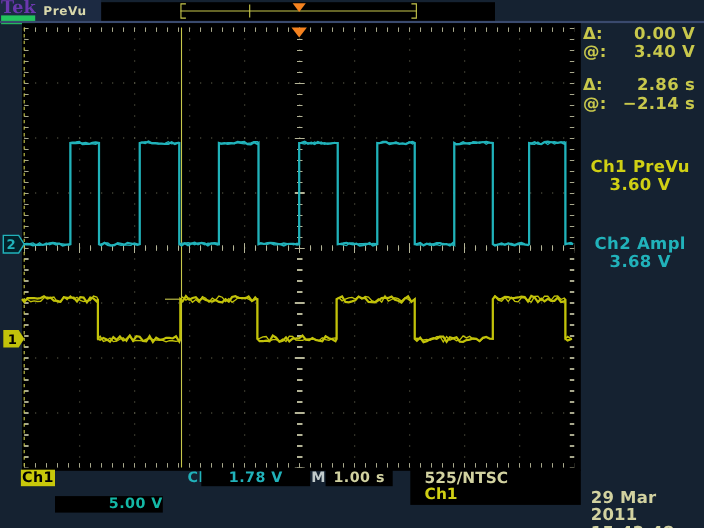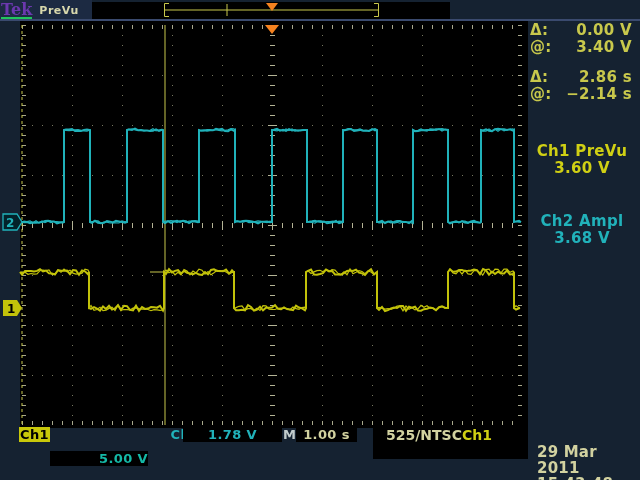--- a/index.html
+++ b/index.html
@@ -1,21 +1,21 @@
 <!DOCTYPE html>
 <html><head>
 <meta charset="utf-8">
 <style>
   html,body{margin:0;padding:0;background:#0d1620;}
   .screen{position:relative;width:640px;height:480px;background:#152231;overflow:hidden;
           font-family:"DejaVu Sans",sans-serif;font-weight:bold;}
   .abs{position:absolute;}
   
   .logo-box{left:0;top:0;width:92px;height:20px;background:#1c2a42;display:flex;align-items:center;}
-  .tek{color:#6b38ae;font-family:"DejaVu Serif",serif;font-size:16px;border-bottom:2px solid #22c55e;
+  .tek{color:#6b38ae;font-family:"DejaVu Serif",serif;font-size:16px;border-bottom:8px solid #22c55e;
        margin-left:1px;line-height:15px;}
   .prevu{color:#d8d8ac;font-size:11px;margin-left:7px;letter-spacing:0.5px;}
   .record-strip{left:92px;top:2px;width:358px;height:17px;background:#000;}
   .separator{left:0;top:19px;width:640px;height:2px;background:#3a4a6e;}
   
   .plot-black{left:20px;top:21px;width:508px;height:407px;background:#000;}
   .graticule{left:22px;top:25px;width:500px;height:400px;
     background-image:
       radial-gradient(circle 0.9px at 0.6px 0.6px,#77775f 60%,transparent 65%),
       radial-gradient(circle 0.9px at 0.6px 0.6px,#77775f 60%,transparent 65%);
@@ -45,21 +45,21 @@
   
   .bb{height:15px;line-height:15px;font-size:13px;letter-spacing:0.4px;z-index:6;}
   .chip-ch1{left:19px;top:427px;width:31px;background:#c8c80a;color:#000;text-align:center;}
   .box-ch1{left:50px;top:451px;width:98px;background:#000;color:#14b8a6;text-align:right;}
   .lbl-ch2{left:169px;top:427px;width:32px;color:#21b2ba;text-align:center;}
   .box-ch2{left:183px;top:427px;width:99px;background:#000;color:#21b2ba;text-align:center;}
   .lbl-m{left:283px;top:427px;width:13px;color:#c2cccc;text-align:center;}
   .box-m{left:296px;top:427px;width:61px;background:#000;color:#d2d2a0;text-align:center;}
   .trig-box{left:373px;top:427px;width:155px;height:32px;background:#000;color:#d2d2a0;
             font-size:14px;z-index:6;}
-  .trig-row1{display:flex;padding:1px 16px 0 13px;height:15px;line-height:15px;}
+  .trig-row1{display:flex;padding:1px 16px 0 13px;height:15px;line-height:15px;flex-direction:column;}
   .trig-src{color:#d0d014;}
   .trig-row2{text-align:center;height:15px;line-height:15px;}
   .datetime{left:537px;top:444px;width:100px;color:#d2d2a0;font-size:15px;line-height:16px;z-index:6;
             letter-spacing:0.2px;}
 </style>
 </head>
 <body>
 
 <div class="screen">
 

